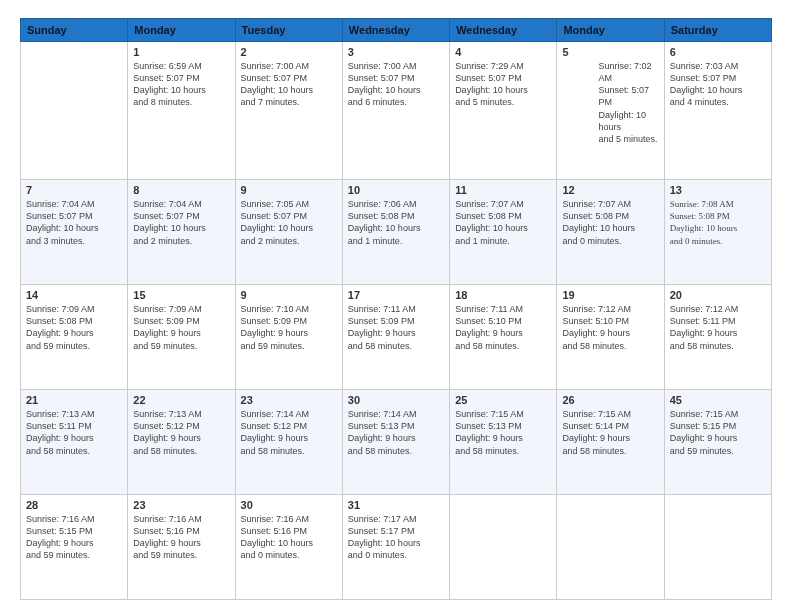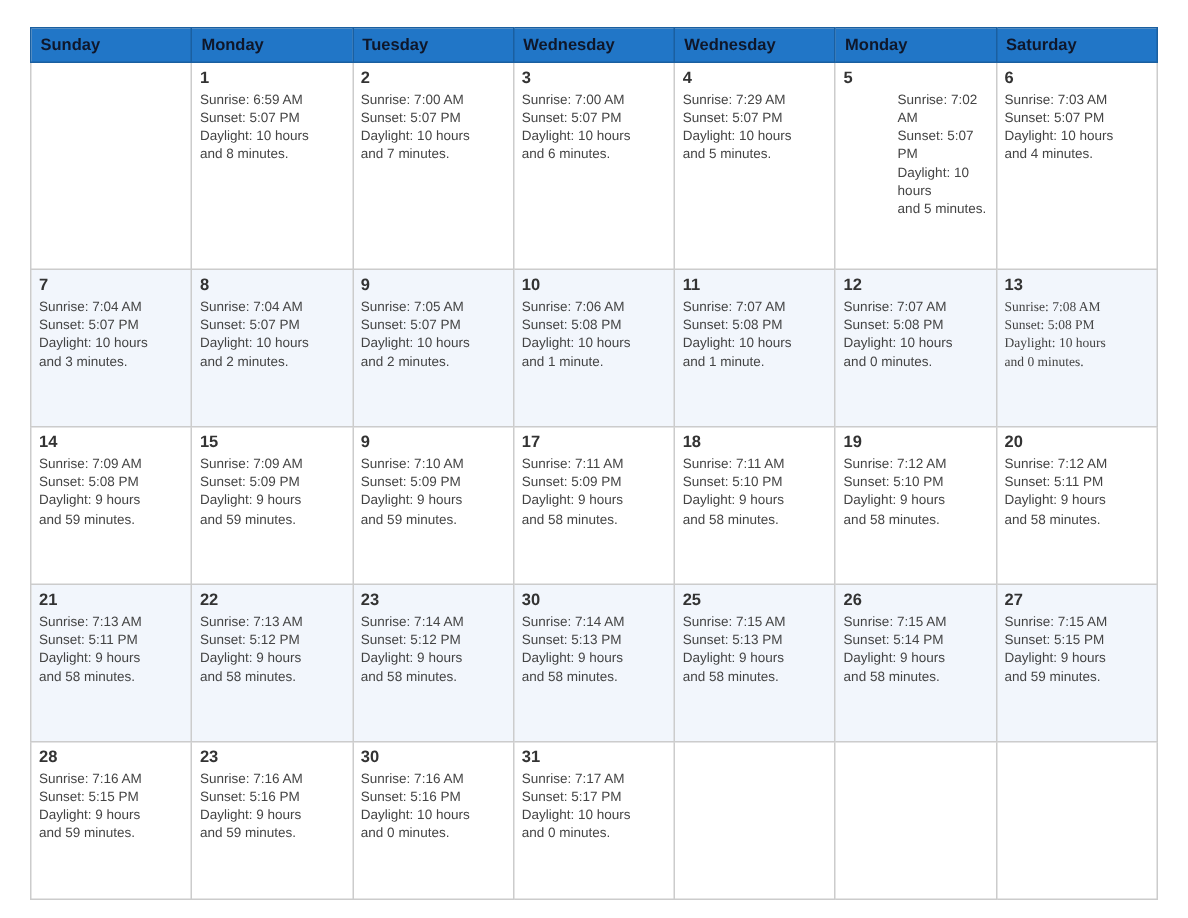--- a/index.html
+++ b/index.html
@@ -288,21 +288,21 @@
 and 58 minutes.</div>
           </td>
           <td>
             <span class="day-number">26</span>
             <div class="day-info" style="white-space: pre-line;">Sunrise: 7:15 AM
 Sunset: 5:14 PM
 Daylight: 9 hours
 and 58 minutes.</div>
           </td>
           <td>
-            <span class="day-number">27</span>
+            <span class="day-number">45</span>
             <div class="day-info" style="white-space: pre-line;">Sunrise: 7:15 AM
 Sunset: 5:15 PM
 Daylight: 9 hours
 and 59 minutes.</div>
           </td>
         </tr>
         <tr>
           <td>
             <span class="day-number">28</span>
             <div class="day-info" style="white-space: pre-line;">Sunrise: 7:16 AM

